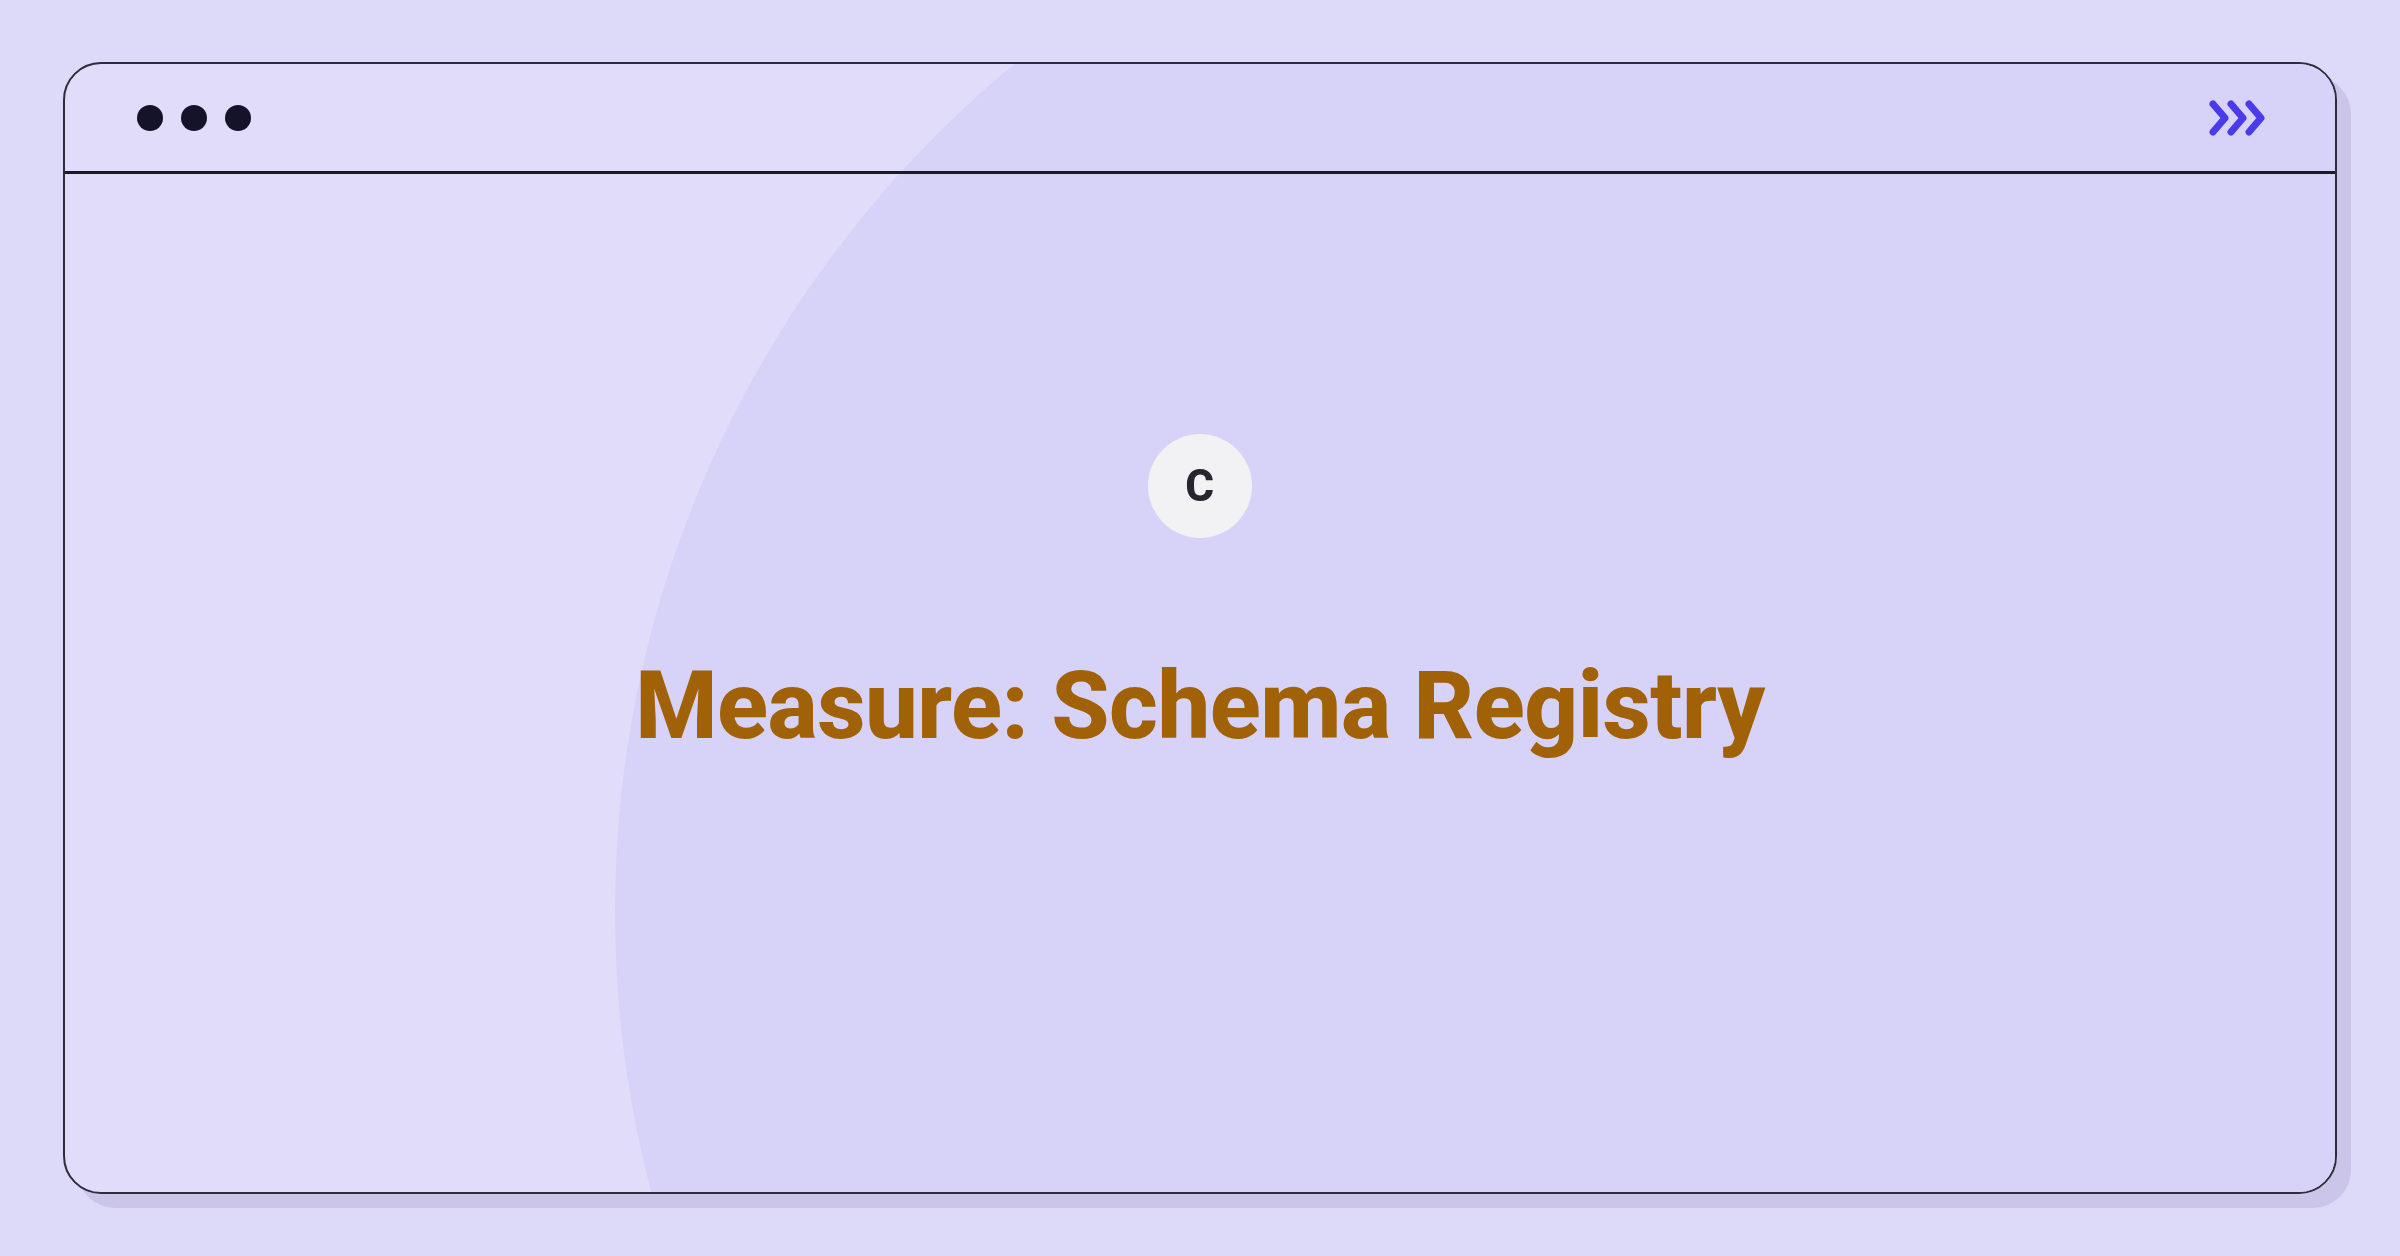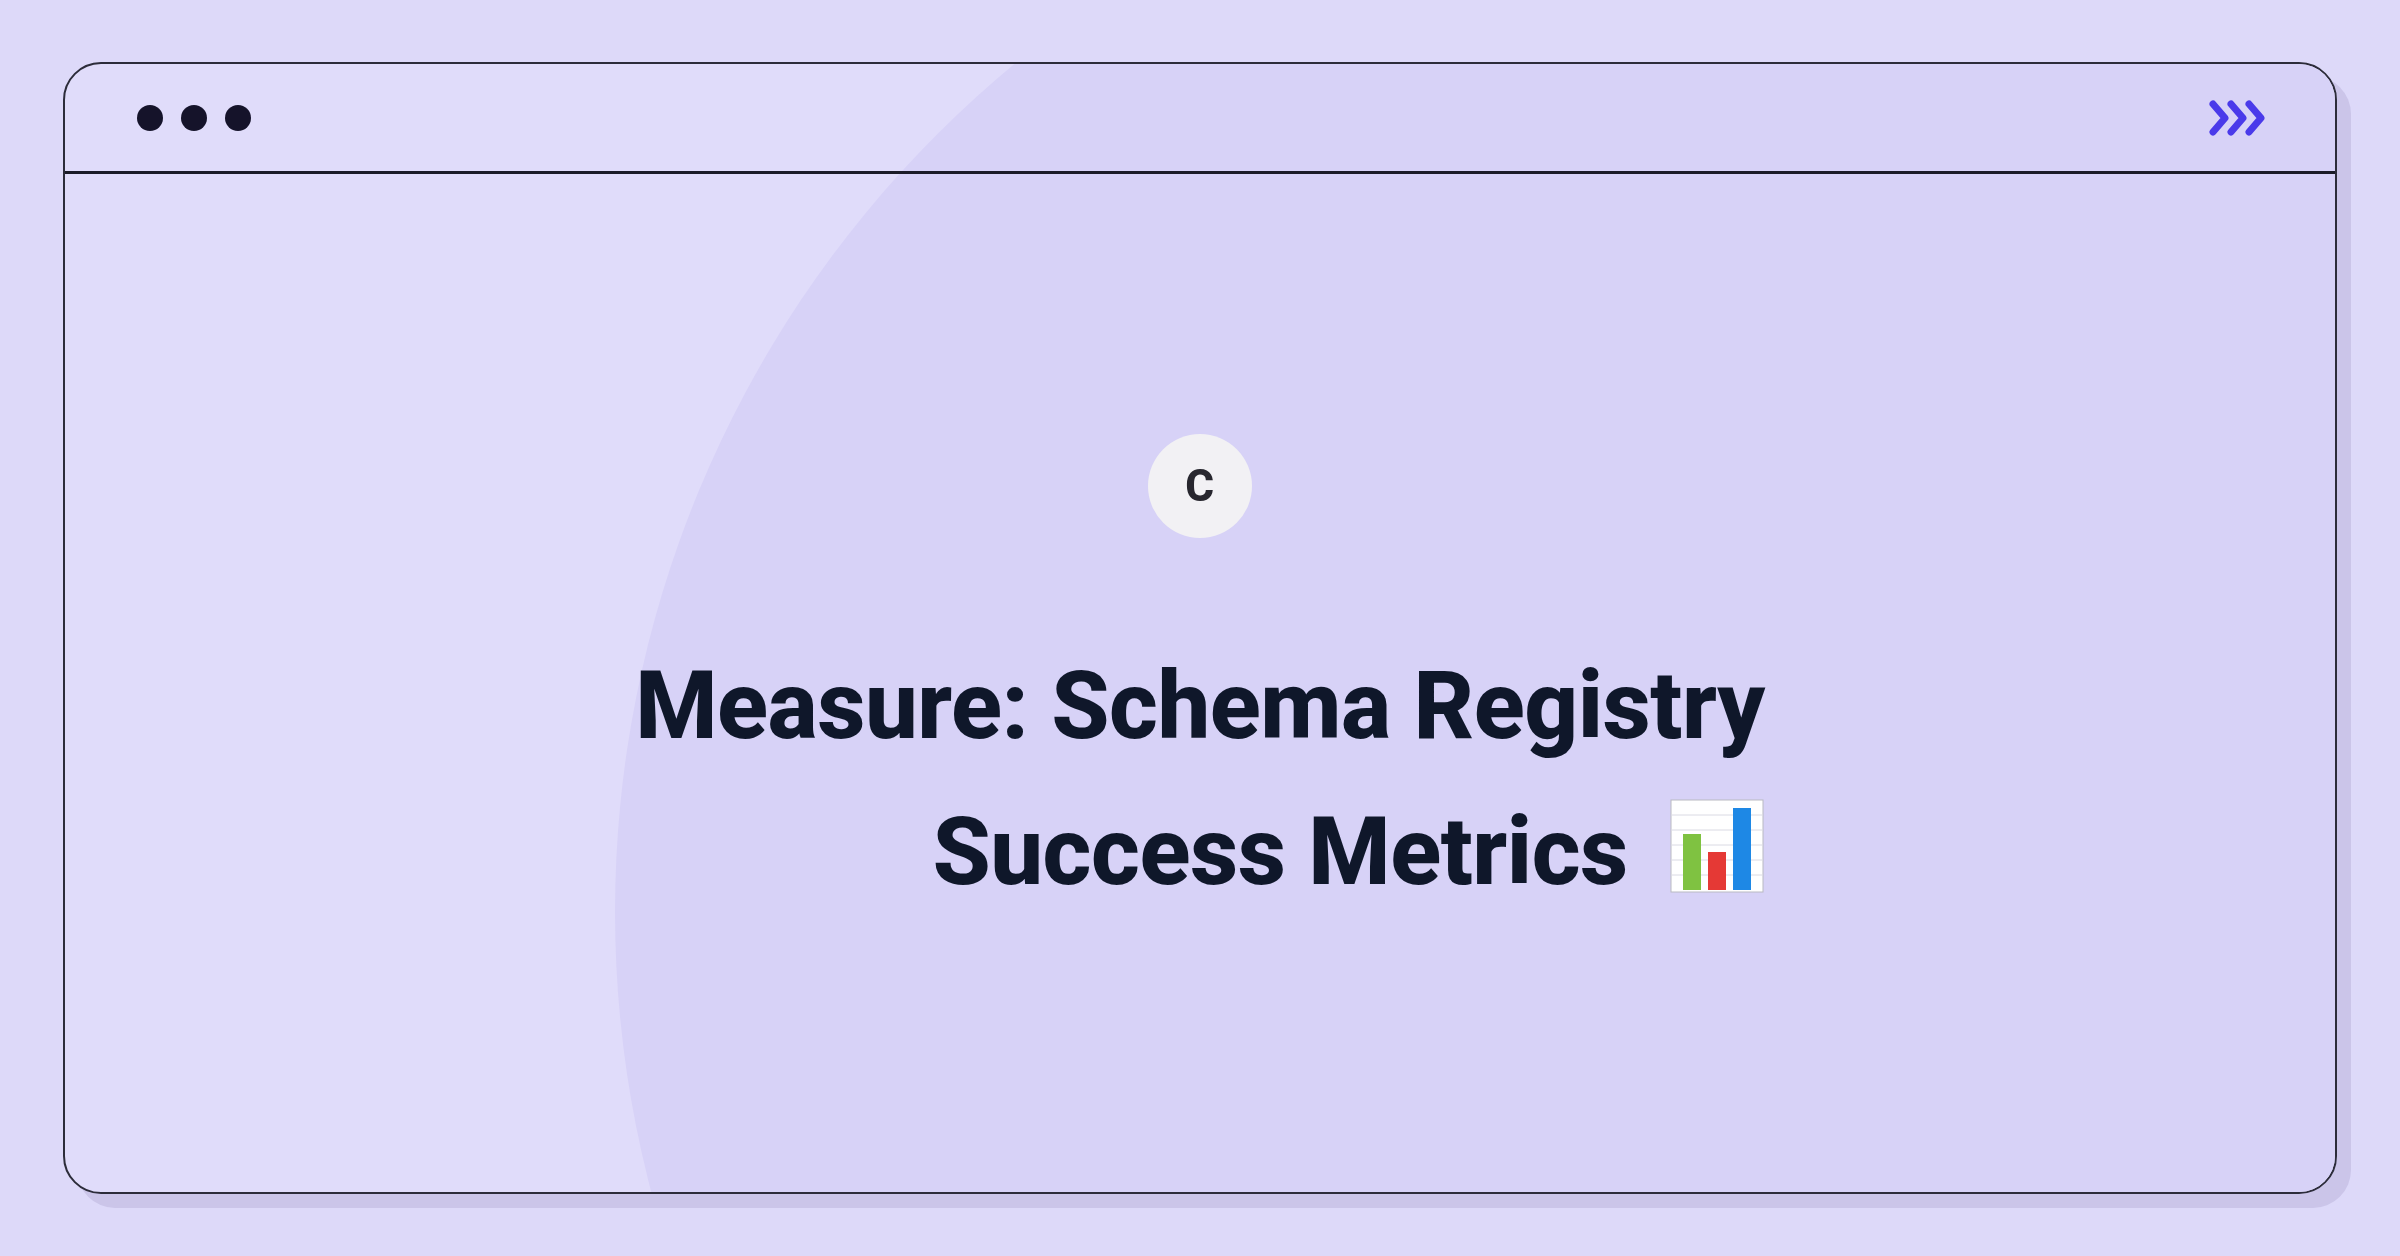--- a/index.html
+++ b/index.html
@@ -90,22 +90,22 @@
     justify-content: center;
     margin-bottom: 96px;
   }
   .avatar-letter {
     font-size: 44px;
     font-weight: 800;
     color: #27262E;
     letter-spacing: 0.5px;
   }
   .headline {
-    text-align: right;
-    color: #0f172a;
+    text-align: center;
+    color: #a16207;
     font-weight: 800;
     font-size: 94px;
     line-height: 1.55;
     letter-spacing: -0.5px;
     max-width: 1900px;
   }
   .headline .line {
     display: block;
     white-space: nowrap;
   }
@@ -140,32 +140,16 @@
 
   <div class="bg-arc"></div>
 
   <div class="content">
     <div class="avatar">
       <span class="avatar-letter">C</span>
     </div>
 
     <h1 class="headline">
       <span class="line">Measure: Schema Registry</span>
-      <span class="line">
-        <span>Success Metrics</span>
-        <span class="emoji-chart">
-          <svg width="96" height="96" viewBox="0 0 96 96">
-            <rect x="2" y="2" width="92" height="92" fill="#FFFFFF" stroke="#B9B9C2" stroke-width="1"></rect>
-            <line x1="2" y1="17" x2="94" y2="17" stroke="#DADAE3" stroke-width="1"></line>
-            <line x1="2" y1="32" x2="94" y2="32" stroke="#DADAE3" stroke-width="1"></line>
-            <line x1="2" y1="47" x2="94" y2="47" stroke="#DADAE3" stroke-width="1"></line>
-            <line x1="2" y1="62" x2="94" y2="62" stroke="#DADAE3" stroke-width="1"></line>
-            <line x1="2" y1="77" x2="94" y2="77" stroke="#DADAE3" stroke-width="1"></line>
-            <rect x="14" y="36" width="18" height="56" fill="#7FC241"></rect>
-            <rect x="39" y="54" width="18" height="38" fill="#E53935"></rect>
-            <rect x="64" y="10" width="18" height="82" fill="#1E88E5"></rect>
-          </svg>
-        </span>
-      </span>
     </h1>
   </div>
 
 </div>
 
 </body></html>

